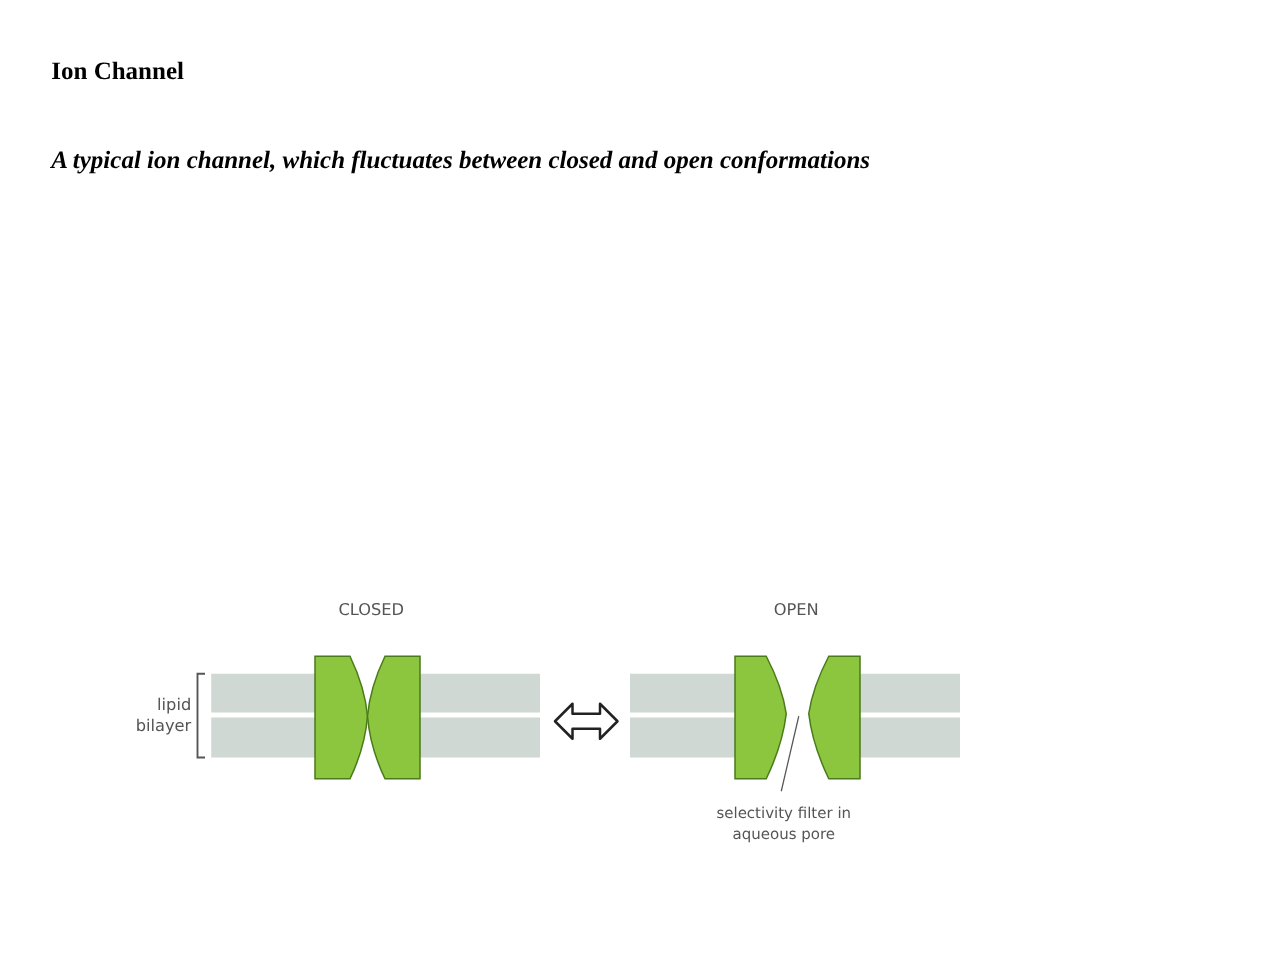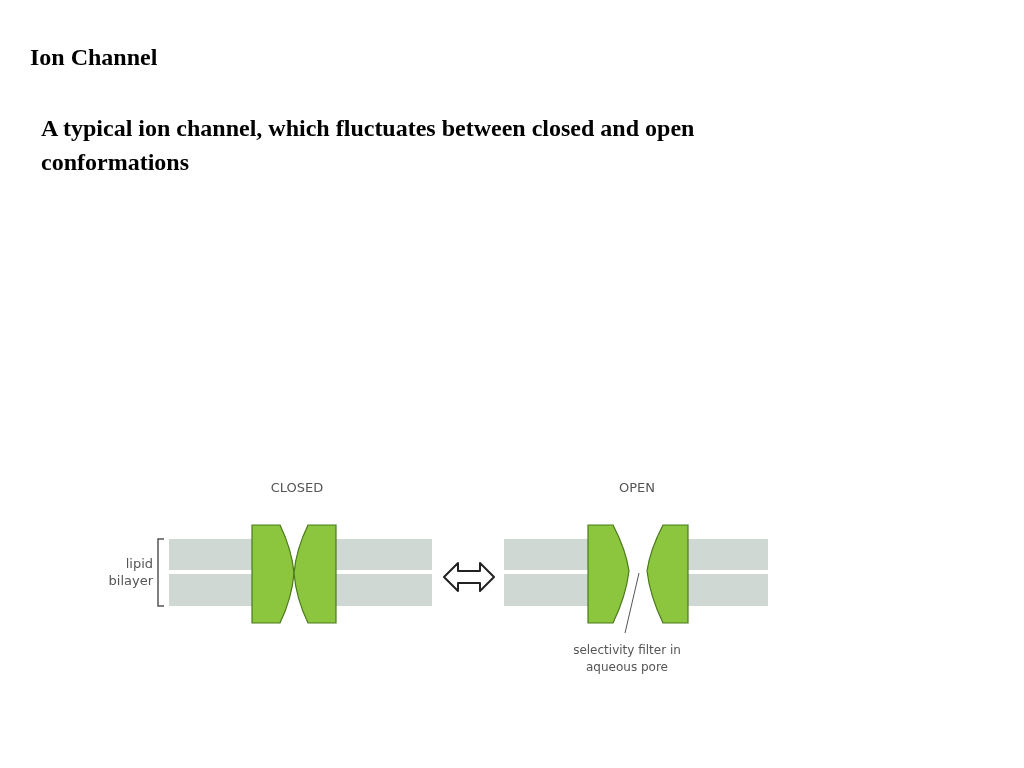--- a/index.html
+++ b/index.html
@@ -10,34 +10,35 @@
     body {
       width: 1024px;
       height: 768px;
       position: relative;
       overflow: hidden;
       font-family: "Liberation Serif", "DejaVu Serif", serif;
       color: #000000;
     }
     .title {
       position: absolute;
-      left: 30px;
+      left: 41px;
       top: 42px;
-      font-size: 24px;
+      font-size: 20px;
       font-weight: bold;
       line-height: 30px;
       margin: 0;
     }
     .content {
       position: absolute;
       left: 41px;
       top: 111px;
       width: 960px;
-      font-size: 24px;
+      font-size: 20px;
       line-height: 34px;
+      font-style: italic;
     }
     .subtitle {
       font-weight: bold;
       margin: 0;
       width: 800px;
     }
     .para {
       margin: 0;
     }
     a.link {

